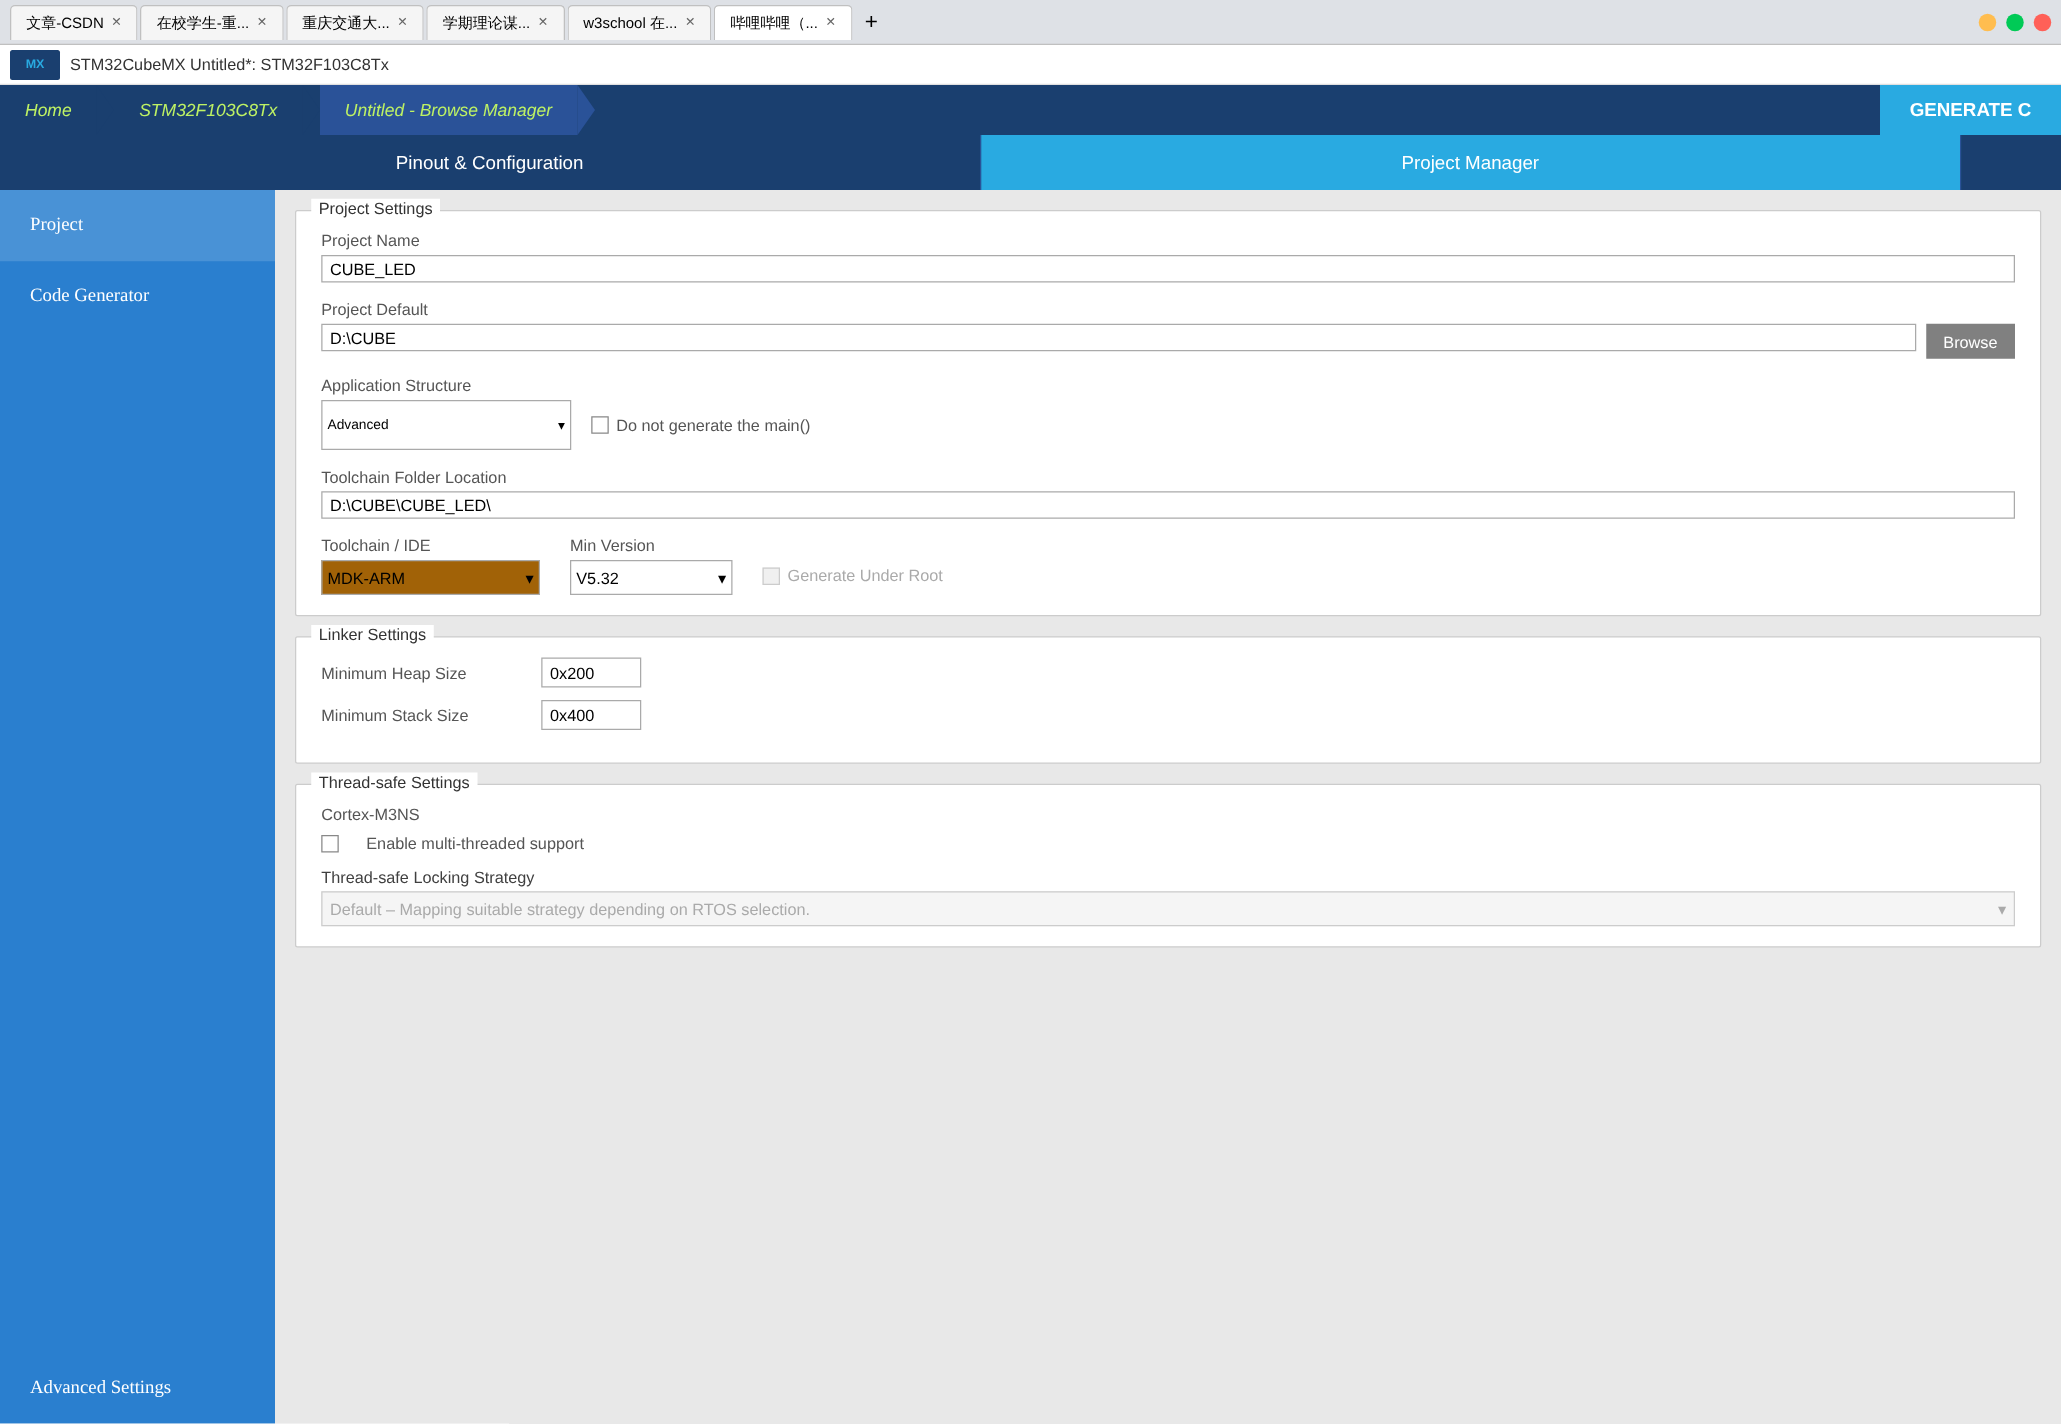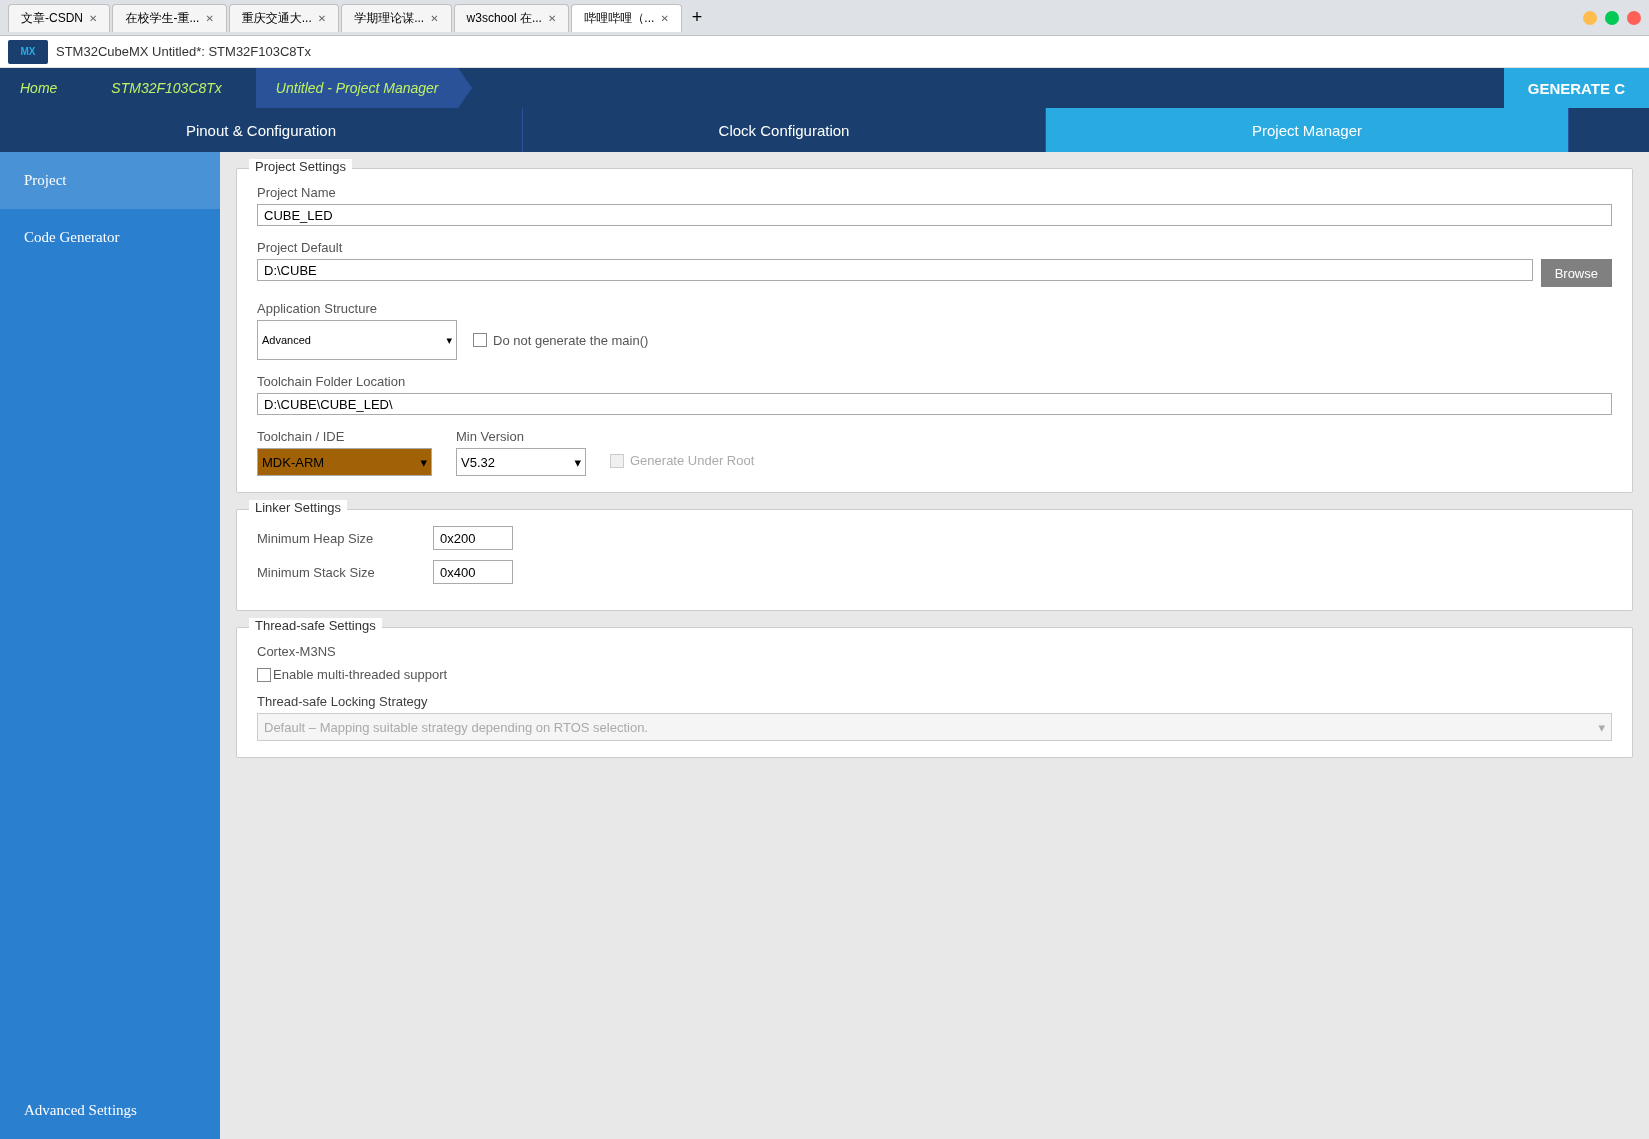--- a/index.html
+++ b/index.html
@@ -92,21 +92,21 @@
     .version-select { height: 28px; border: 1px solid #aaa; background: #fff; font-size: 13px; padding: 0 4px; width: 130px; display: flex; align-items: center; justify-content: space-between; cursor: pointer; }
     .generate-root-row { display: flex; align-items: center; gap: 6px; margin-top: 4px; }
     .disabled-label { color: #aaa; font-size: 13px; }
 
     .linker-row { margin-bottom: 10px; display: flex; align-items: center; gap: 16px; }
     .linker-label { color: #555; font-size: 13px; width: 160px; }
     .linker-input { height: 24px; border: 1px solid #aaa; width: 80px; padding: 2px 6px; font-size: 13px; background: #fff; }
 
     .thread-safe-section { background: #fff; border: 1px solid #ccc; border-radius: 2px; padding: 16px 20px; position: relative; }
     .thread-component { color: #555; font-size: 13px; margin-bottom: 8px; }
-    .thread-checkbox-row { display: flex; align-items: center; gap: 2px; margin-bottom: 12px; }
+    .thread-checkbox-row { display: flex; align-items: center; gap: 22px; margin-bottom: 12px; }
     .strategy-label { color: #404040; font-size: 13px; margin-bottom: 4px; }
     .strategy-select { height: 28px; border: 1px solid #ccc; background: #f5f5f5; font-size: 13px; padding: 0 6px; width: 100%; display: flex; align-items: center; justify-content: space-between; color: #aaa; cursor: pointer; }
   </style>
 </head>
 <body>
 
 <div class="browser-chrome">
   <div class="tab-bar">
     <div class="tab">
       <span>文章-CSDN</span>
@@ -149,27 +149,26 @@
     </div>
     <span class="title-text">STM32CubeMX Untitled*: STM32F103C8Tx</span>
   </div>
 
 
   <div class="breadcrumb-bar">
     <div class="breadcrumb-item">Home</div>
     <div style="width:14px;"></div>
     <div class="breadcrumb-item">STM32F103C8Tx</div>
     <div style="width:14px;"></div>
-    <div class="breadcrumb-item active">Untitled - Project Manager</div>
+    <div class="breadcrumb-item active">Untitled - Browse Manager</div>
     <div class="generate-btn">GENERATE C</div>
   </div>
 
   <div class="main-tabs">
     <div class="main-tab">Pinout &amp; Configuration</div>
-    <div class="main-tab">Clock Configuration</div>
     <div class="main-tab active">Project Manager</div>
     <div class="main-tab" style="background:#1a3f6f;max-width:80px;"></div>
   </div>
 
   <div class="content-area">
 
     <div class="sidebar">
       <div class="sidebar-item active">
         <span>Project</span>
       </div>

